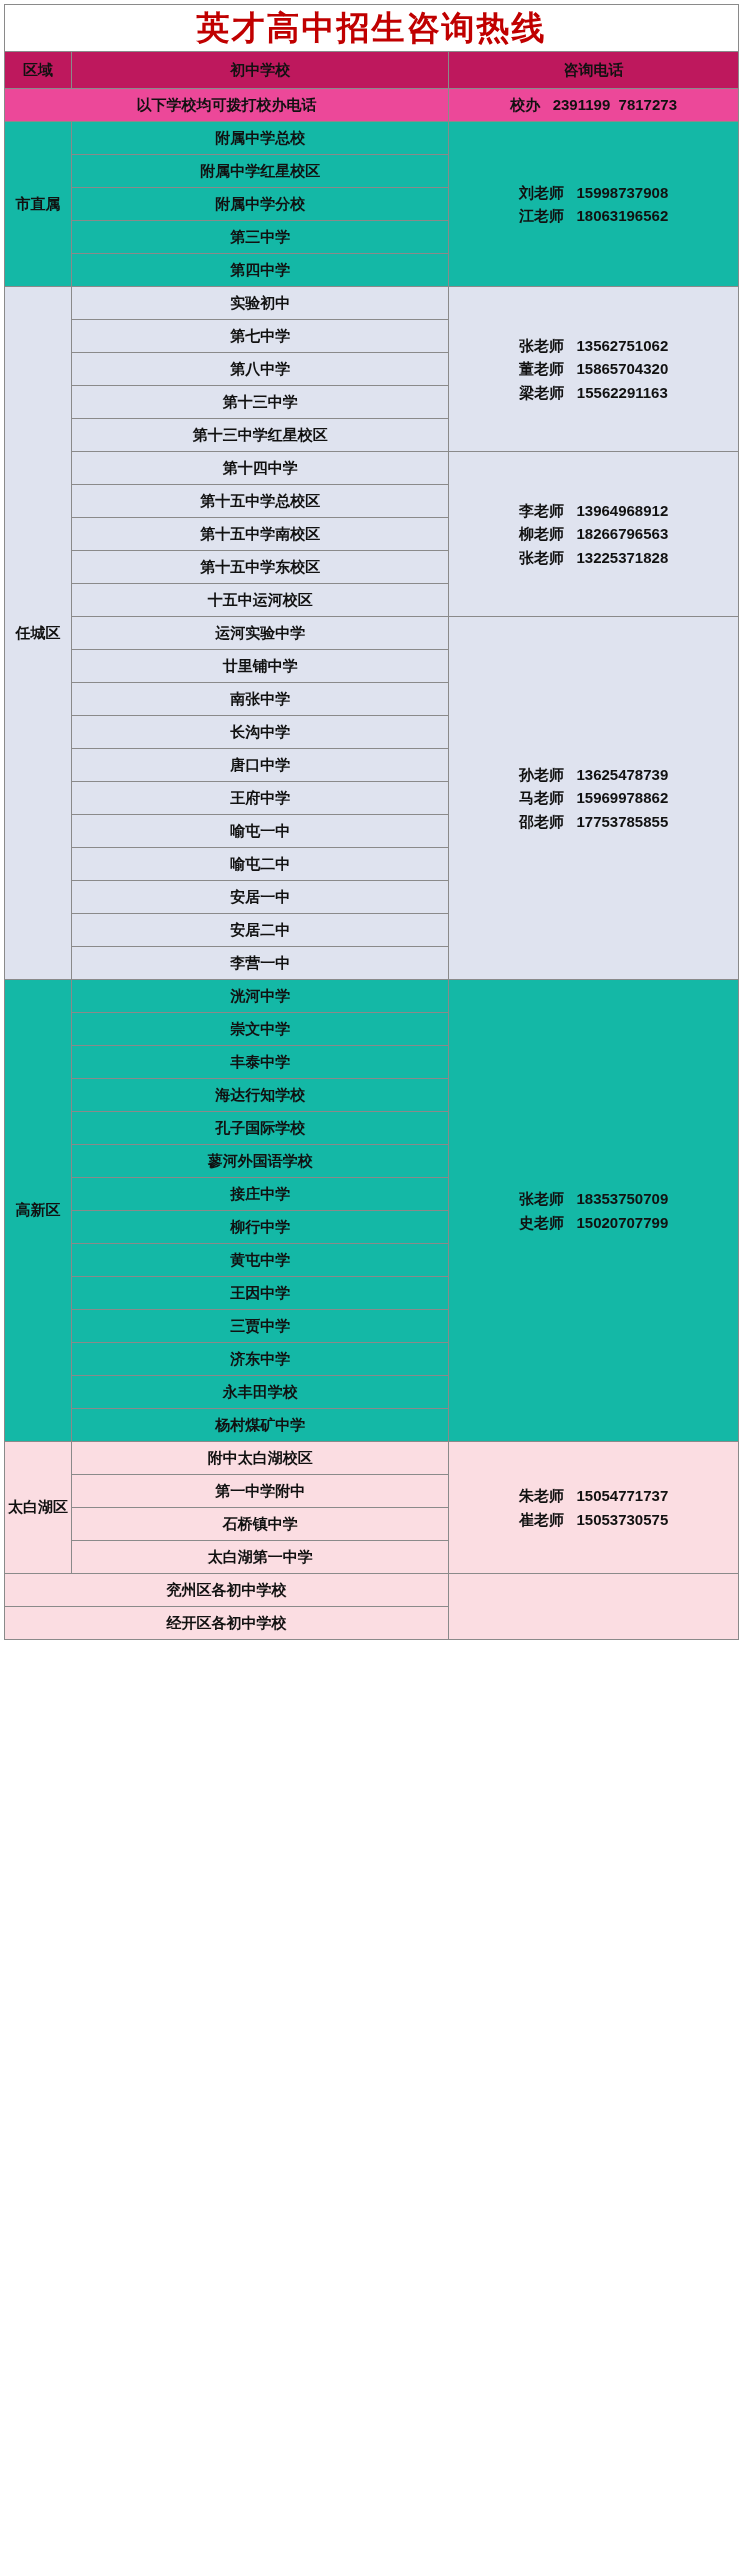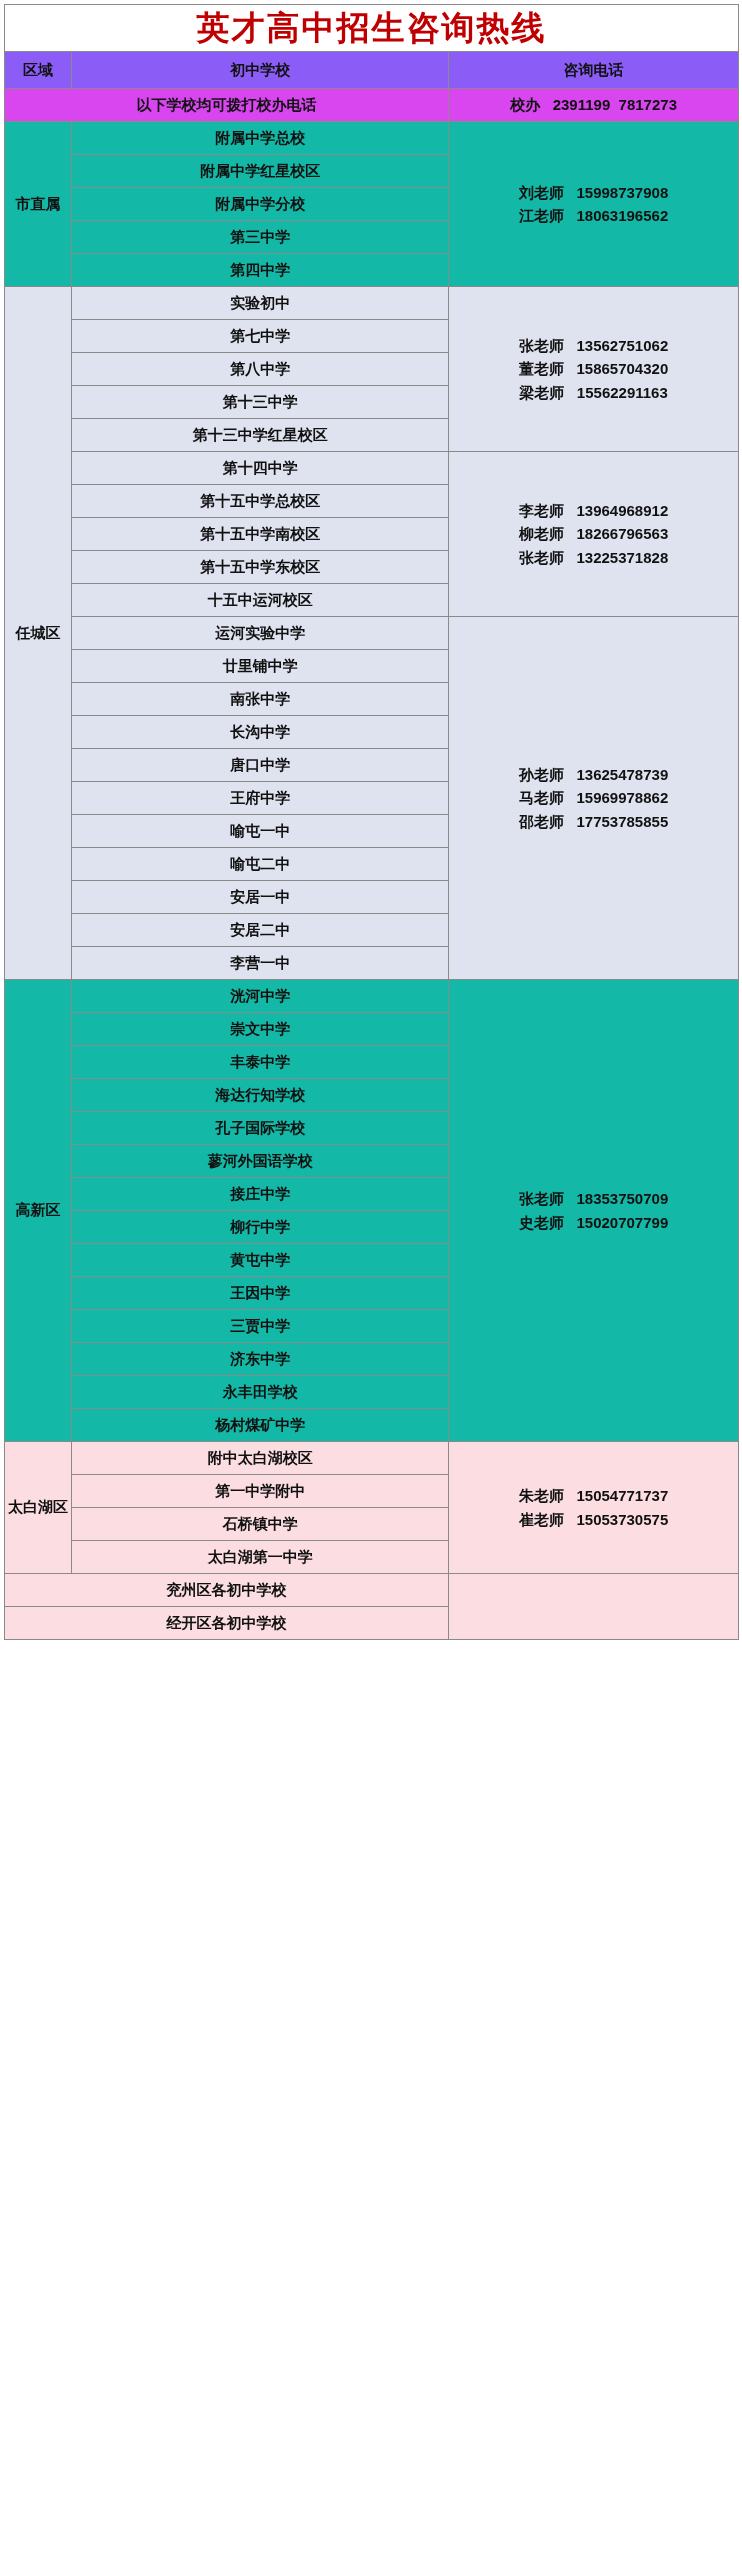--- a/index.html
+++ b/index.html
@@ -37,27 +37,27 @@
     border: 1px solid #8a8a8a;
   }
   .title-text {
     color: #c00000;
     font-size: 33px;
     font-weight: bold;
     letter-spacing: 2px;
     font-family: "Liberation Serif", "DejaVu Serif", serif;
   }
   .hdr {
-    background: #8b5cf6;
+    background: #be185d;
     height: 36px;
     font-size: 15px;
     font-weight: bold;
   }
   .subhdr {
-    background: #d946ef;
+    background: #ec4899;
     height: 32px;
     font-size: 15px;
   }
   .region {
     font-size: 15px;
     font-weight: bold;
   }
   .school {
     height: 32px;
     font-size: 15px;

